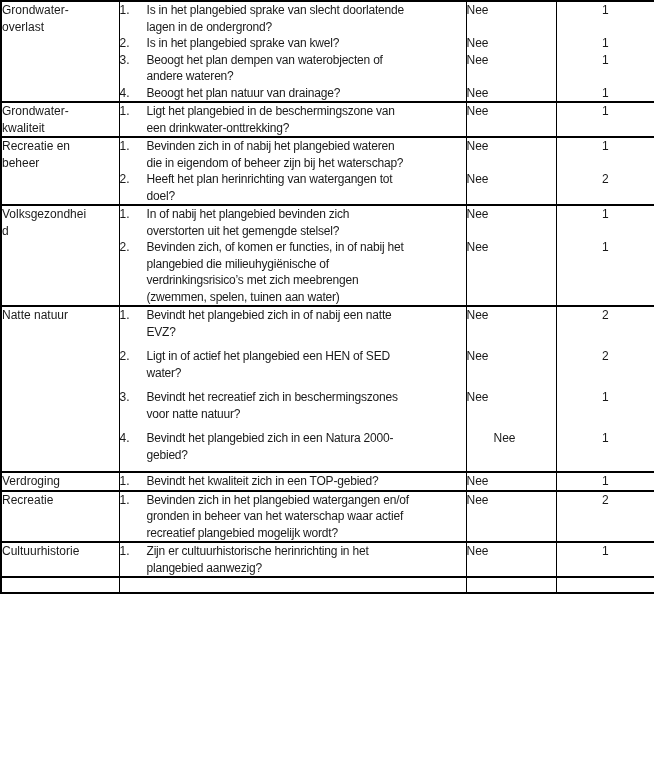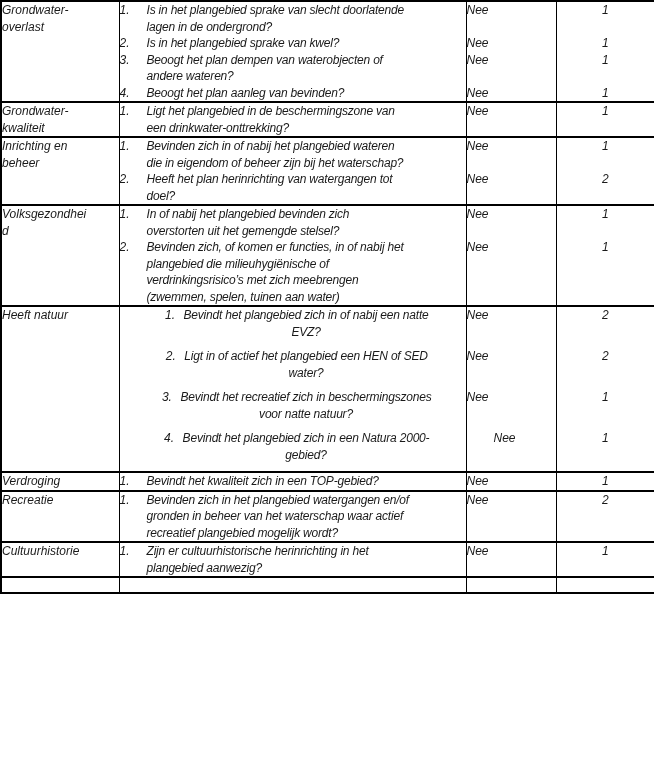--- a/index.html
+++ b/index.html
@@ -17,31 +17,30 @@
     table-layout: fixed;
     width: 654px;
     border: 2px solid #000;
   }
   table.wt td {
     vertical-align: top;
     font-size: 12px;
     line-height: 16.5px;
     padding: 0;
     overflow: hidden;
-    font-style: italic;
   }
   tr.sec > td { border-top: 2px solid #000; }
   td.q, td.ans, td.score { border-left: 1px solid #000; }
   td.cat {
     padding: 4px 4px 0 10px;
     line-height: 21px;
     white-space: pre-line;
   }
   td.q { padding: 3px 4px 11px 15px; white-space: nowrap; margin-top: 13px; }
-  tr.tight td.q { padding-bottom: 8px; text-align: center; }
+  tr.tight td.q { padding-bottom: 8px; }
   .qnum { display: inline-block; width: 27px; vertical-align: top; }
   .qtext {
     display: inline-block;
     vertical-align: top;
     white-space: pre;
     letter-spacing: -0.2px;
   }
   td.ans { padding: 3px 2px 0 18px; }
   td.ans.indent { padding-left: 27px; }
   td.score { padding: 3px 0 0 0; text-align: center; }
@@ -73,36 +72,36 @@
       <td class="ans">Nee</td>
       <td class="score">1</td>
     </tr>
     <tr>
       <td class="q"><span class="qnum">3.</span><span class="qtext">Beoogt het plan dempen van waterobjecten of
 andere wateren?</span></td>
       <td class="ans">Nee</td>
       <td class="score">1</td>
     </tr>
     <tr>
-      <td class="q"><span class="qnum">4.</span><span class="qtext">Beoogt het plan aanleg van bevinden?</span></td>
+      <td class="q"><span class="qnum">4.</span><span class="qtext">Beoogt het plan natuur van drainage?</span></td>
       <td class="ans">Nee</td>
       <td class="score">1</td>
     </tr>
 
     <tr class="sec">
       <td class="cat"><span>Grondwater-
 kwaliteit</span></td>
       <td class="q"><span class="qnum">1.</span><span class="qtext">Ligt het plangebied in de beschermingszone van
 een drinkwater-onttrekking?</span></td>
       <td class="ans">Nee</td>
       <td class="score">1</td>
     </tr>
 
     <tr class="sec">
-      <td class="cat" rowspan="2"><span>Inrichting en
+      <td class="cat" rowspan="2"><span>Recreatie en
 beheer</span></td>
       <td class="q"><span class="qnum">1.</span><span class="qtext">Bevinden zich in of nabij het plangebied wateren
 die in eigendom of beheer zijn bij het waterschap?</span></td>
       <td class="ans">Nee</td>
       <td class="score">1</td>
     </tr>
     <tr>
       <td class="q"><span class="qnum">2.</span><span class="qtext">Heeft het plan herinrichting van watergangen tot
 doel?</span></td>
       <td class="ans">Nee</td>
@@ -120,21 +119,21 @@
     <tr>
       <td class="q"><span class="qnum">2.</span><span class="qtext">Bevinden zich, of komen er functies, in of nabij het
 plangebied die milieuhygiënische of
 verdrinkingsrisico’s met zich meebrengen
 (zwemmen, spelen, tuinen aan water)</span></td>
       <td class="ans">Nee</td>
       <td class="score">1</td>
     </tr>
 
     <tr class="sec tight">
-      <td class="cat" rowspan="4"><span>Heeft natuur</span></td>
+      <td class="cat" rowspan="4"><span>Natte natuur</span></td>
       <td class="q"><span class="qnum">1.</span><span class="qtext">Bevindt het plangebied zich in of nabij een natte
 EVZ?</span></td>
       <td class="ans">Nee</td>
       <td class="score">2</td>
     </tr>
     <tr class="tight">
       <td class="q"><span class="qnum">2.</span><span class="qtext">Ligt in of actief het plangebied een HEN of SED
 water?</span></td>
       <td class="ans">Nee</td>
       <td class="score">2</td>

